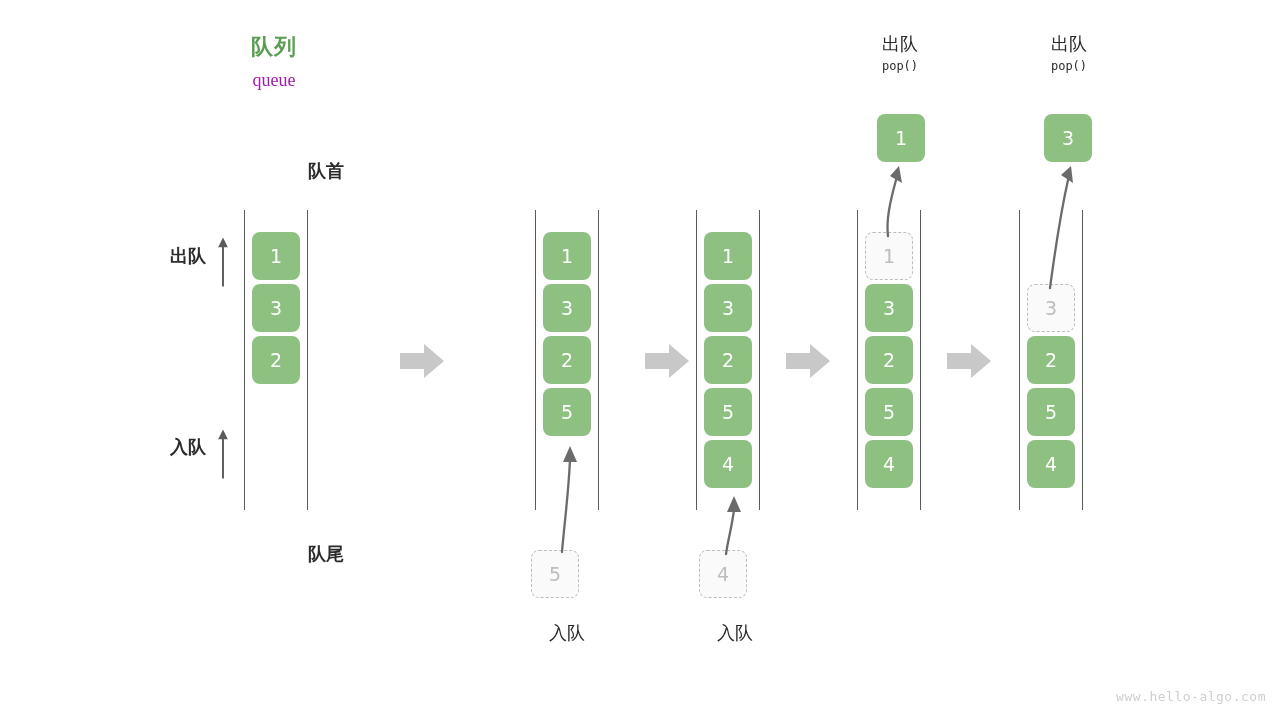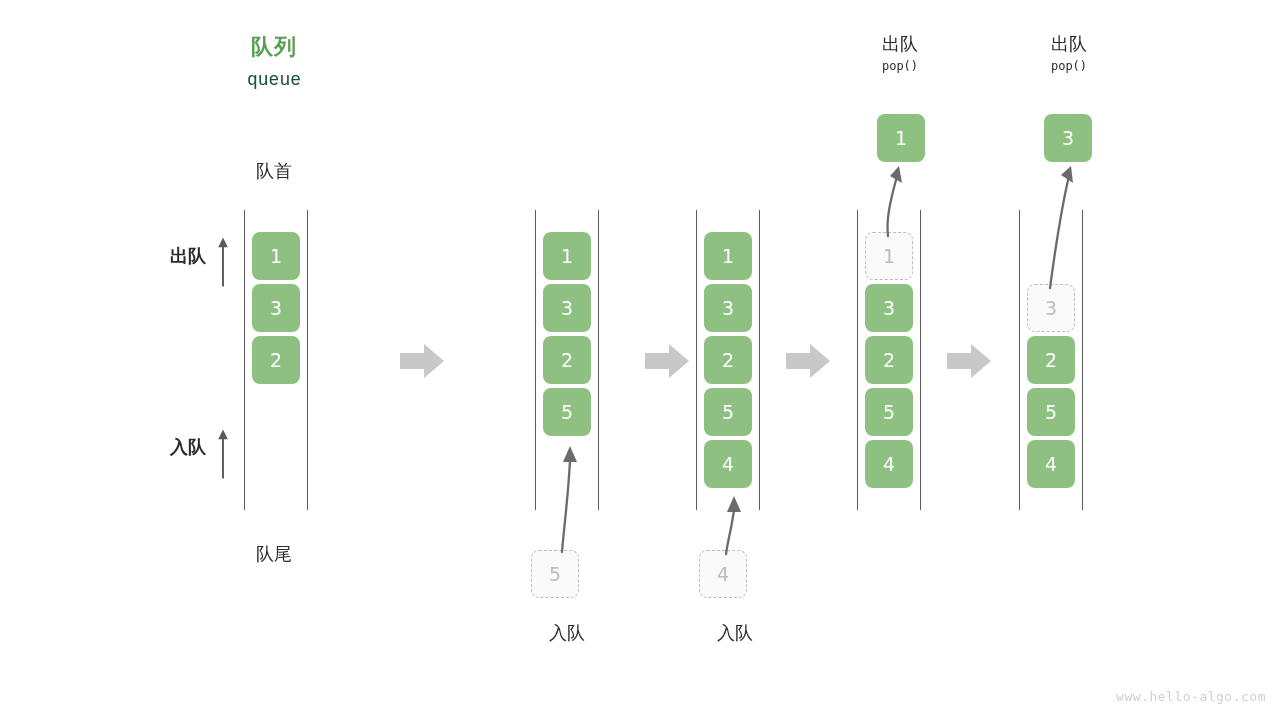--- a/index.html
+++ b/index.html
@@ -33,31 +33,31 @@
     font-weight: bold;
     color: #5a9e53;
     letter-spacing: 1px;
   }
   .title-en {
     position: absolute;
     left: 196px; top: 70px;
     width: 140px;
     text-align: center;
     font-size: 18px;
-    font-family: Liberation Mono, monospace;
-    color: #14532d;
+    font-family: Liberation Serif, serif;
+    color: #a21caf;
   }
 
   
   .endlabel {
     position: absolute;
     width: 140px;
-    text-align: center;
-    font-size: 18px;
-    font-weight: normal;
+    text-align: right;
+    font-size: 18px;
+    font-weight: bold;
     color: #2b2b2b;
   }
   .head-label { left: 196px; top: 159px; }
   .tail-label { left: 196px; top: 542px; }
 
   
   .side-label {
     position: absolute;
     font-size: 18px;
     font-weight: bold;

